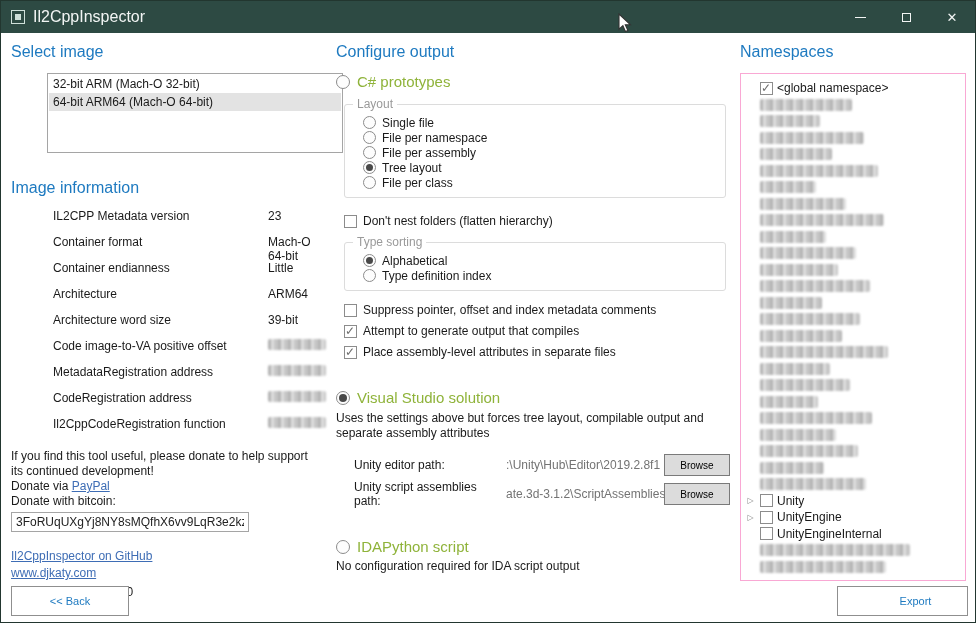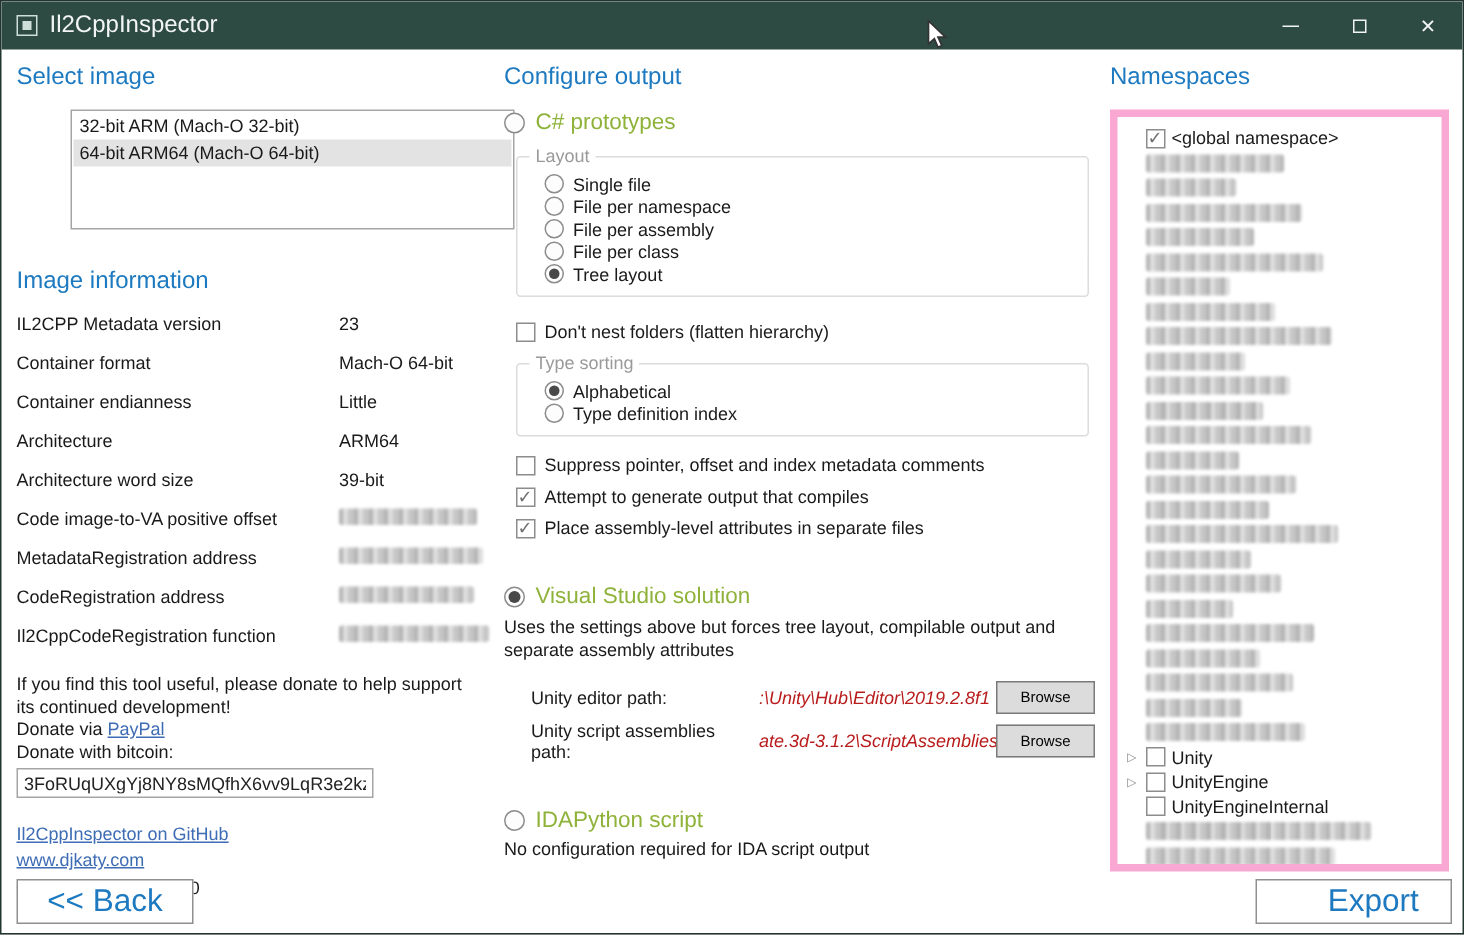--- a/index.html
+++ b/index.html
@@ -26,33 +26,33 @@
   .col-left  { width:325px; box-sizing:border-box; padding:10px 0 0 10px; position:relative; }
   .col-mid   { width:405px; box-sizing:border-box; padding:10px 0 0 10px; position:relative; }
   .col-right { width:246px; box-sizing:border-box; padding:10px 10px 0 10px; position:relative; }
   .h { font-size:16px; color:#1e7ac0; margin:0 0 12px 0; font-weight:400; }
   
   .listbox { width:296px; height:80px; border:1px solid #a5a5a5; box-sizing:border-box; padding:1px; background:#fff; overflow:hidden;margin-left:36px; }
   .list-item { padding:2px 4px; height:18px; box-sizing:border-box; white-space:nowrap; }
   .list-item.selected { background:#e3e3e3; }
   .h2 { margin-top:26px; }
   .info-row { display:flex; height:26px; align-items:flex-start; }
-  .info-label { width:215px; flex:none; }
+  .info-label { width:215px; flex:none;margin-left:42px; }
   .redacted { display:inline-block; height:11px; border-radius:2px;
     background:repeating-linear-gradient(90deg,#b4b4b4 0 3px,#dedede 3px 6px,#c6c6c6 6px 10px);
     filter:blur(1.1px); vertical-align:middle; }
   .donate { margin-top:6px; width:302px; line-height:15px; }
   .link { color:#3e6db5; text-decoration:underline; cursor:pointer; }
   .textbox { width:238px; border:1px solid #a5a5a5; font-family:"Liberation Sans",sans-serif; font-size:12px;
              padding:2px 4px; box-sizing:border-box; margin-top:3px; color:#222; }
   .links-block { margin-top:16px; line-height:16px; }
   .links-block a { display:inline-block; margin-bottom:1px; }
   .copyright { margin-top:2px; }
   .big-btn { position:absolute; bottom:8px; height:30px; background:#fff; border:1px solid #8f8f8f;
-             color:#1e7ac0; font-size:21px; display:flex; align-items:center; justify-content:center;
+             color:#1e7ac0; font-size:11px; display:flex; align-items:center; justify-content:center;
              font-family:"Liberation Sans",sans-serif; cursor:pointer; box-sizing:border-box; }
   .back-btn { left:10px; width:118px; }
   .export-btn { right:8px; width:131px;padding-left:32px; }
   
   .sec-row { display:flex; align-items:center; gap:7px; margin-top:2px; }
   .sec-label { color:#8fb33a; font-size:15px; }
   .radio { width:11px; height:11px; border:1px solid #8c8c8c; border-radius:50%; background:#fdfdfd;
            flex:none; position:relative; box-sizing:content-box; }
   .radio.big { width:12px; height:12px; }
   .radio.sel::after { content:""; position:absolute; inset:2px; background:#494949; border-radius:50%; }
@@ -62,28 +62,28 @@
   .groupbox { border:1px solid #dcdcdc; border-radius:3px; position:relative; width:382px;
               margin:14px 0 0 8px; padding:10px 0 7px 10px; box-sizing:border-box; }
   .gb-title { position:absolute; top:-8px; left:8px; background:#fff; padding:0 4px; color:#9a9a9a; }
   .opt-row { display:flex; align-items:center; gap:6px; height:15px; padding-left:8px; }
   .cb-row { display:flex; align-items:center; gap:6px; margin:7px 0 7px 8px; }
   .cb-row.single { margin-top:16px; }
   .vs-head { margin-top:30px; }
   .sec-desc { margin-top:5px; width:392px; line-height:15px; }
   .path-row { display:flex; align-items:center; height:24px; margin:5px 0 5px 18px; width:376px; }
   .path-label { width:152px; flex:none; }
-  .path-value { flex:1; text-align:right; padding-right:6px; white-space:nowrap; overflow:hidden; color:#b91c1c;font-style:italic; }
+  .path-value { flex:1; text-align:right; padding-right:6px; white-space:nowrap; overflow:hidden; color:#737373; }
   .browse-btn { width:66px; height:22px; background:#dcdcdc; border:1px solid#707070; border:1px solid #7a7a7a;
                 font-size:10px; display:flex; align-items:center; justify-content:center;
                 font-family:"Liberation Sans",sans-serif; cursor:pointer; flex:none; box-sizing:border-box; }
   .ida-head { margin-top:32px; }
   .ida-desc { margin-top:4px; }
   
-  .ns-panel { width:226px; height:508px; border:5px solid #f9a8d4; box-sizing:border-box;
+  .ns-panel { width:226px; height:508px; border:1px solid #f9a8d4; box-sizing:border-box;
               padding:6px 3px 0 4px; overflow:hidden; background:#fff; }
   .ns-row { display:flex; align-items:center; height:16.5px; gap:4px; }
   .ns-expander { width:11px; flex:none; color:#8a8a8a; font-size:8px; text-align:center; }
   .ns-label { white-space:nowrap; }
   .ns-redacted { height:12px; }
 </style>
 </head>
 <body>
 
 <div class="window">
@@ -192,26 +192,26 @@
             </div>
             <div class="opt-row">
               <span class="radio"></span>
               <span>File per namespace</span>
             </div>
             <div class="opt-row">
               <span class="radio"></span>
               <span>File per assembly</span>
             </div>
             <div class="opt-row">
+              <span class="radio sel"></span>
+              <span>Tree layout</span>
+            </div>
+            <div class="opt-row">
               <span class="radio"></span>
               <span>File per class</span>
-            </div>
-            <div class="opt-row">
-              <span class="radio sel"></span>
-              <span>Tree layout</span>
             </div>
           </div>
       </div>
 
       <div class="cb-row single">
         <span class="checkbox"></span>
         <span>Don't nest folders (flatten hierarchy)</span>
       </div>
 
       <div class="groupbox">

